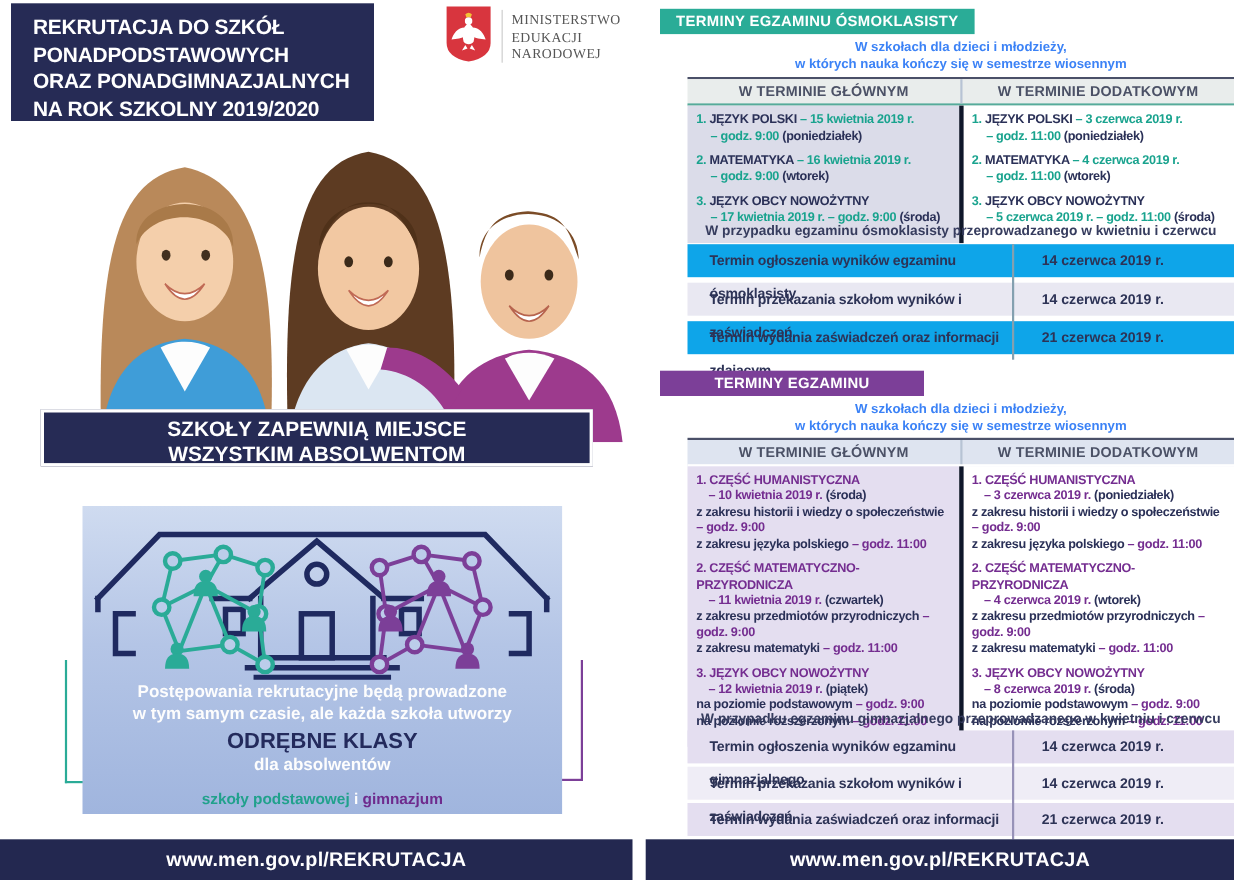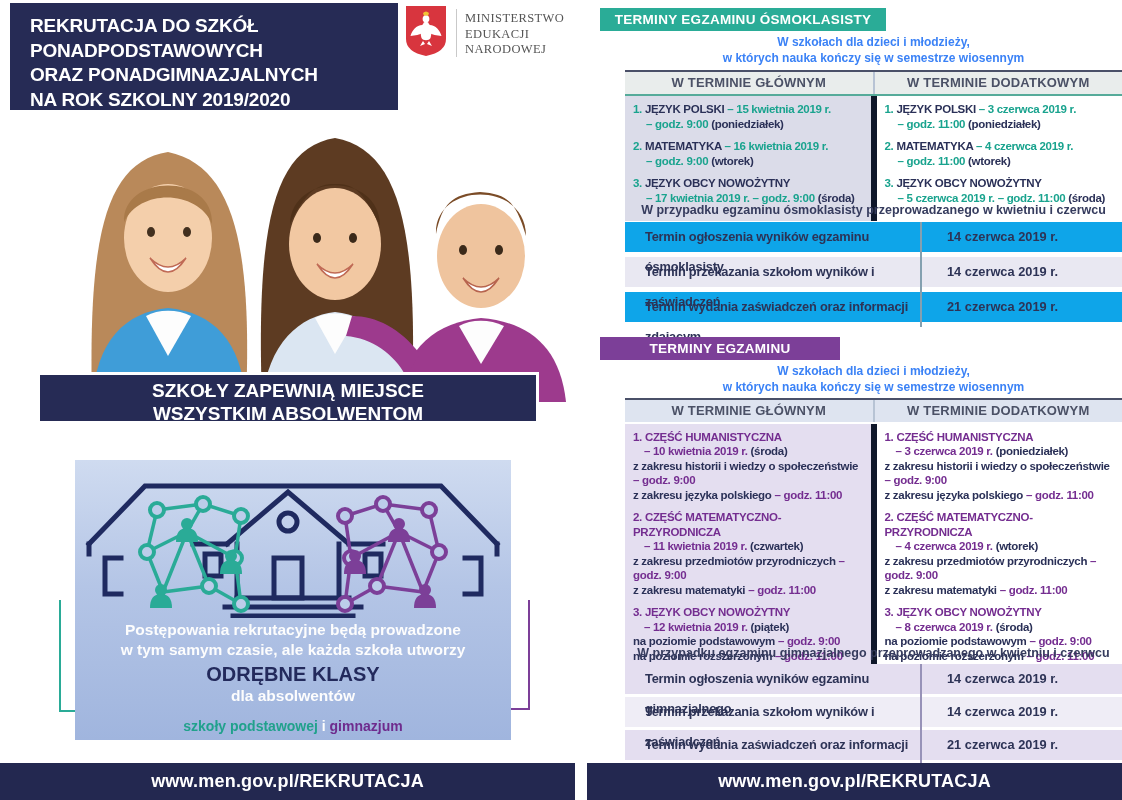--- a/index.html
+++ b/index.html
@@ -2,21 +2,21 @@
 <html><head>
 <meta charset="utf-8">
 <style>
   * { margin:0; padding:0; box-sizing:border-box; }
   html,body { width:1122px; height:800px; background:#fff;
     font-family:"Liberation Sans", sans-serif; }
   .page { position:relative; width:1122px; height:800px; overflow:hidden; background:#fff; }
   .abs { position:absolute; }
 
   
-  .title-box { left:10px; top:3px; width:388px; height:109px; background:#262b55;
+  .title-box { left:10px; top:3px; width:330px; height:109px; background:#262b55;
     color:#fff; font-weight:bold; font-size:19px; line-height:1.3; padding:11px 0 0 20px; letter-spacing:-0.2px; }
   .ministry { left:404px; top:5px; display:flex; align-items:flex-end; }
   .ministry-text { margin-left:8px; padding-left:8px; border-left:1px solid #c9c9c9;
     font-family:"Liberation Serif", serif; font-size:12.5px; line-height:1.22; color:#555;
     letter-spacing:0.4px; padding-top:2px; }
   .photo-area { left:0; top:110px; width:575px; height:292px; }
   .banner { left:37px; top:372px; width:502px; height:52px; background:#262b55;
     border:3px solid #fff; color:#fff; text-align:center; font-weight:bold;
     font-size:19px; line-height:1.23; padding-top:4px; z-index:4; }
 
@@ -55,21 +55,21 @@
   .extable { left:625px; width:497px; border-top:2px solid #4a5068; }
   .extable-8 { top:70px; } .extable-g { top:398px; }
   .thead { display:flex; }
   .thead-8 { background:#e9edec; border-bottom:2px solid #56ab9a; }
   .thead-g { background:#dee4f0; border-bottom:2px solid #fff; }
   .th { flex:1; text-align:center; font-weight:bold; font-size:13px; color:#4b5166;
     line-height:22px; letter-spacing:0.2px; }
   .th + .th { border-left:2px solid #b7c3d4; }
   .tbody { display:flex; align-items:stretch; }
   .cell { flex:1; padding:6px 6px 8px 8px; }
-  .cell + .cell { border-left:6px solid #0f172a; }
+  .cell + .cell { border-left:4px solid #0f172a; }
   .cell-main-8 { background:#dbdce9; }
   .cell-main-g { background:#e4def0; }
   .cell-add { background:#fff; }
 
   .eitem { font-size:11.5px; font-weight:bold; color:#2a3057; line-height:1.3;
     letter-spacing:-0.3px; margin-bottom:7px; }
   .eitem .ind { padding-left:13px; }
   .tacc { color:#19a38e; }
 
   .gitem { font-size:11.5px; font-weight:bold; color:#2a3057; line-height:1.26;

